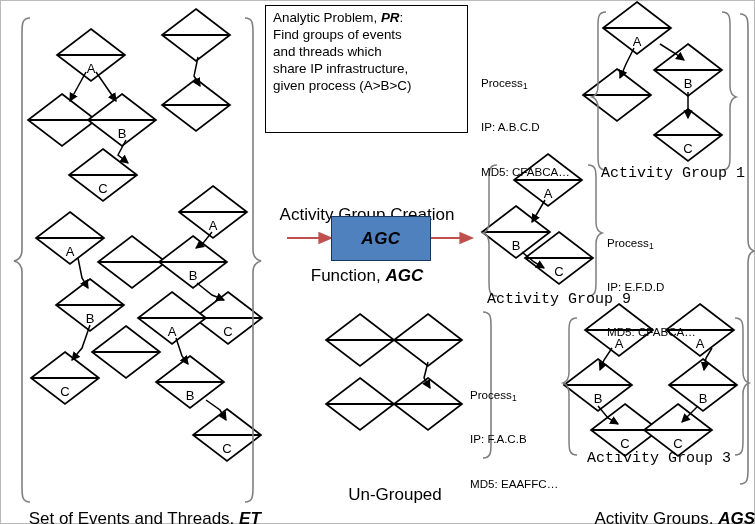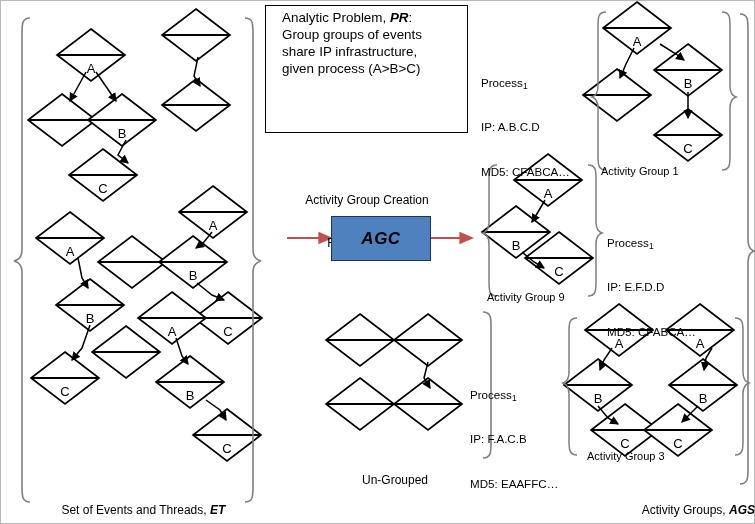--- a/index.html
+++ b/index.html
@@ -5,33 +5,33 @@
   html,body{margin:0;padding:0;background:#ffffff;}
   body{
     width:755px;height:524px;position:relative;overflow:hidden;
     font-family:"Liberation Sans","DejaVu Sans",sans-serif;
     color:#000;
   }
   #frame{position:absolute;inset:0;border:1px solid #b9b9b9;box-sizing:border-box;}
   .layer{position:absolute;left:0;top:0;width:755px;height:524px;}
   .prob-box{
     position:absolute;border:1.5px solid #000;background:#fff;
-    box-sizing:border-box;padding:4px 6px 4px 16px;
+    box-sizing:border-box;padding:4px 6px 4px 7px;
     font-size:13.4px;line-height:1.26;
   }
   .prob-box b{font-weight:bold;font-style:italic;}
   .agc-box{
     position:absolute;background:#4e81bd;border:1.5px solid #17365d;
     box-sizing:border-box;display:flex;align-items:center;justify-content:center;
     font-size:17px;font-weight:bold;font-style:italic;color:#000;
     letter-spacing:.5px;
   }
-  .cap{position:absolute;white-space:pre;text-align:center;font-size:12px;line-height:1.2;}
+  .cap{position:absolute;white-space:pre;text-align:center;font-size:17px;line-height:1.2;}
   .cap b{font-weight:bold;font-style:italic;}
-  .grp-cap{position:absolute;white-space:pre;font-size:11px;}
+  .grp-cap{position:absolute;white-space:pre;font-size:15px;font-family:Liberation Mono, monospace;}
   .meta{position:absolute;white-space:pre;font-size:11.6px;font-weight:normal;line-height:1.28;}
   .meta sub{font-size:8.4px;vertical-align:baseline;position:relative;top:2px;}
   .nodelabel{position:absolute;font-size:13px;text-align:center;transform:translate(-50%,-50%);}
 </style>
 </head>
 <body>
 
 <div id="frame"></div>
 
 <svg class="layer" viewBox="0 0 755 524" width="755" height="524">
@@ -181,21 +181,22 @@
 
 <div class="nodelabel" style="left:619px;top:343px">A</div>
 <div class="nodelabel" style="left:598px;top:398px">B</div>
 <div class="nodelabel" style="left:625px;top:443px">C</div>
 <div class="nodelabel" style="left:700px;top:343px">A</div>
 <div class="nodelabel" style="left:703px;top:398px">B</div>
 <div class="nodelabel" style="left:678px;top:443px">C</div>
 
 <div class="prob-box" style="left:265px;top:5px;width:203px;height:128px">
   <div><span>Analytic Problem, </span><b>PR</b><span>:</span></div>
-  <div>Group groups of events</div>
+  <div>Find groups of events</div>
+  <div>and threads which</div>
   <div>share IP infrastructure,</div>
   <div>given process (A&gt;B&gt;C)</div>
 </div>
 
 <div class="cap" style="left:262px;top:164px;width:210px">
   <div>Activity Group Creation</div>
   <div><span>Function, </span><b>AGC</b></div>
 </div>
 <div class="agc-box" style="left:331px;top:216px;width:100px;height:45px">AGC</div>
 

